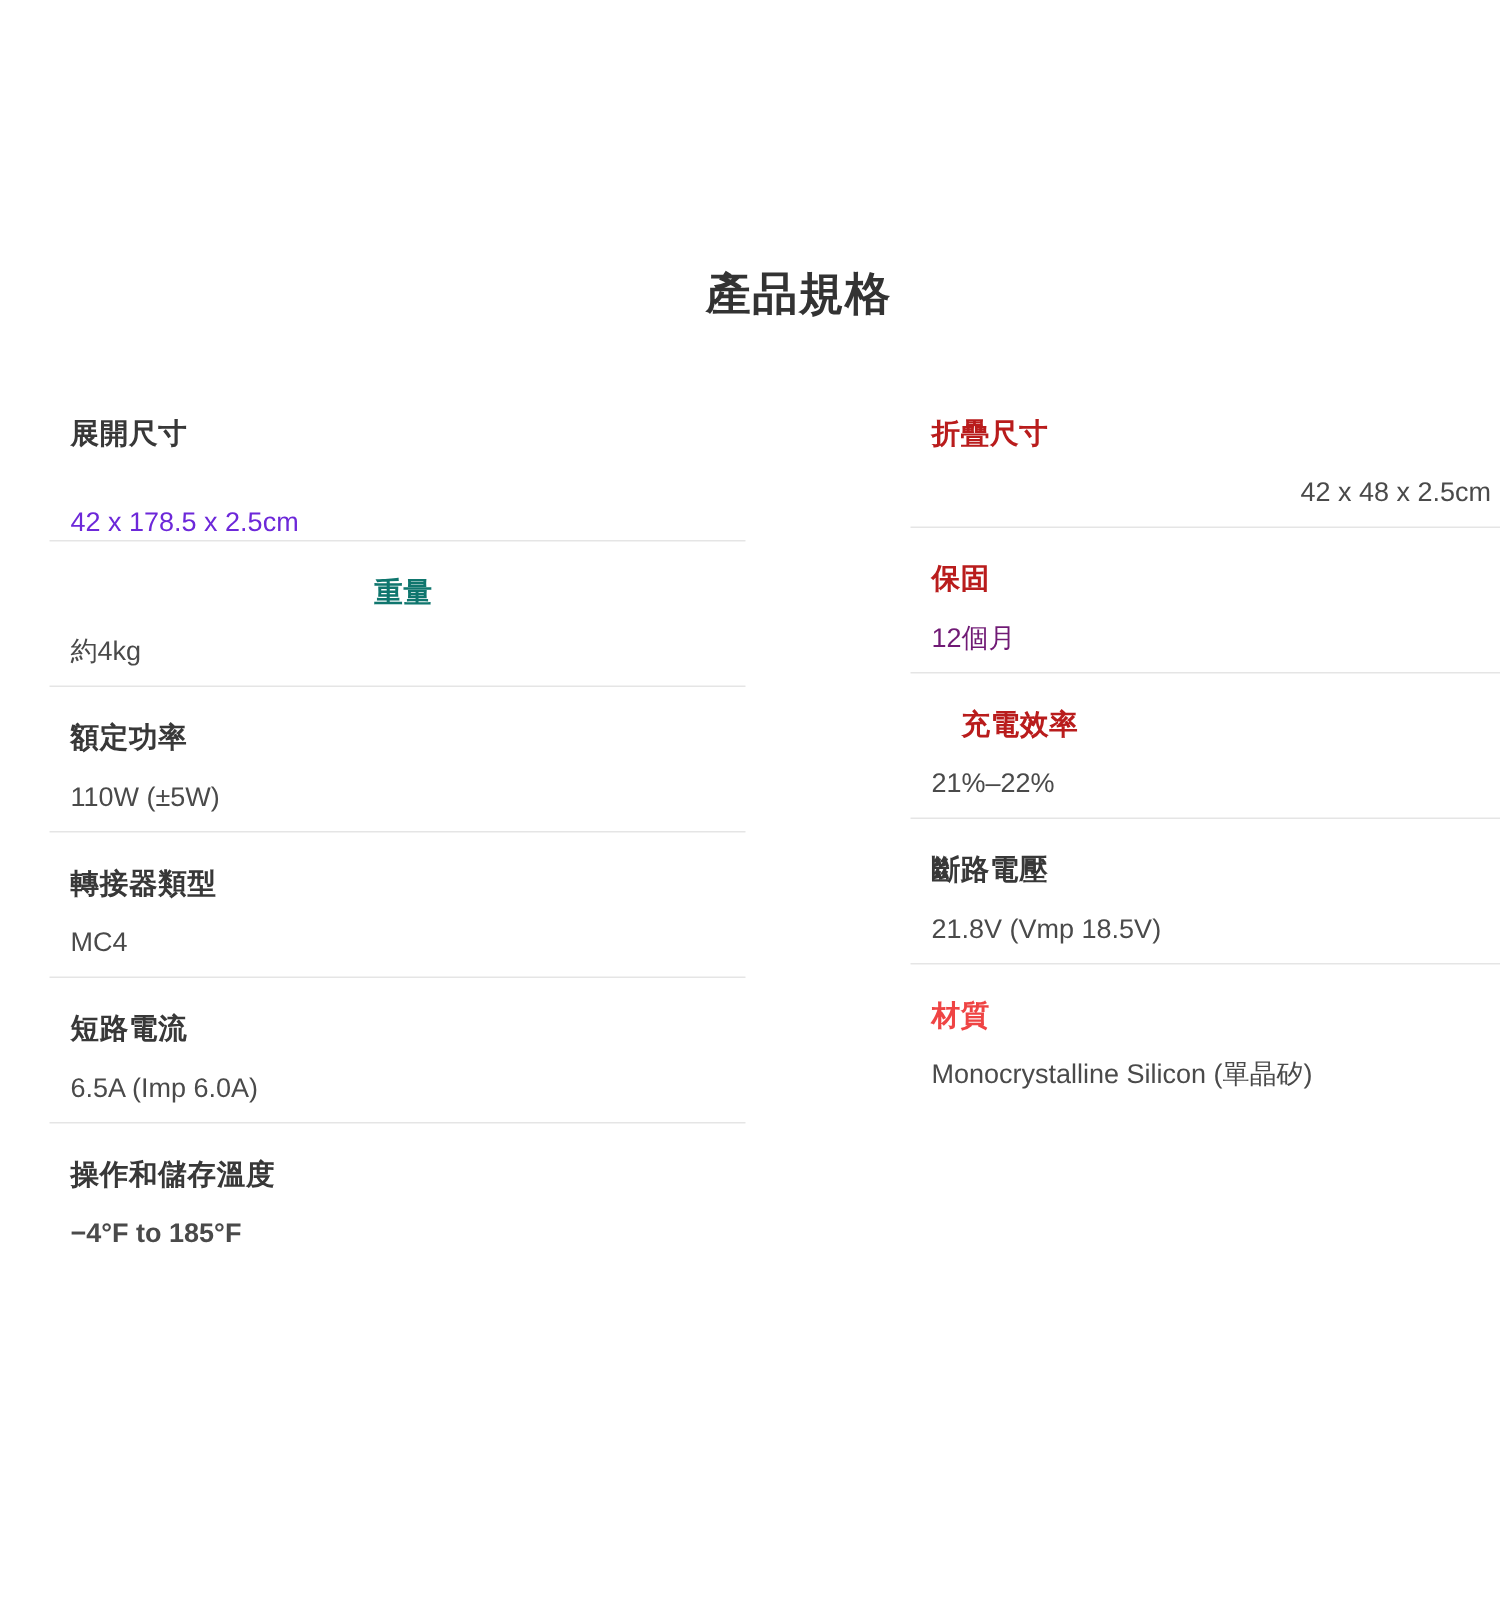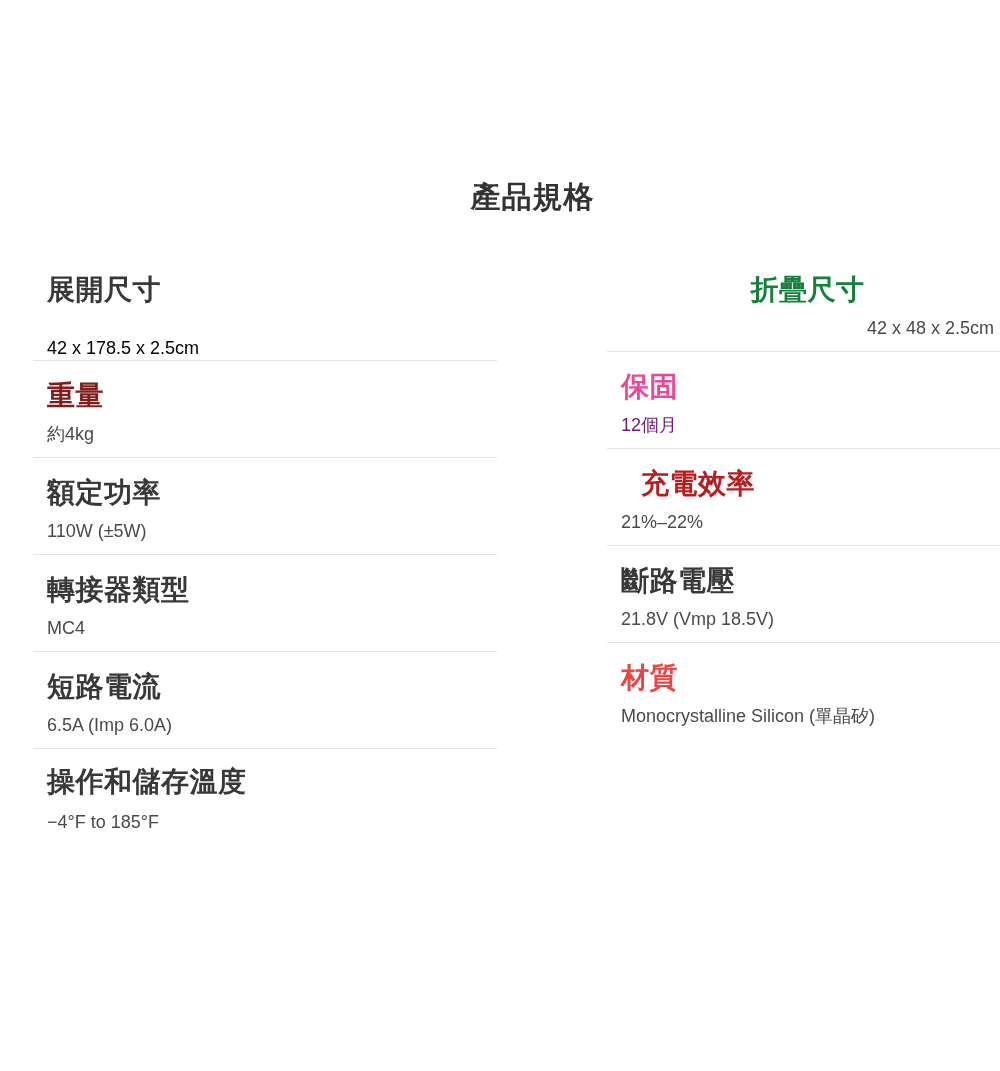--- a/index.html
+++ b/index.html
@@ -53,21 +53,21 @@
   .spec-item {
     box-sizing: border-box;
     min-height: 97px;
     padding: 22px 6px 0 14px;
     border-bottom: 1px solid #e5e5e5;
   }
   .spec-item.last {
     border-bottom: none;
   }
   .spec-label {
-    font-size: 28px;
+    font-size: 19px;
     line-height: 26px;
     font-weight: 700;
     color: #383838;
     letter-spacing: 0.5px;
   }
   .spec-value {
     margin-top: 13px;
     font-size: 18px;
     line-height: 24px;
     font-weight: 400;
@@ -79,51 +79,51 @@
 
 <div class="page">
 
   <div class="title-wrap">
     <h2 class="page-title" style="color: rgb(51, 51, 51);">產品規格</h2>
   </div>
 
   <div class="col col-left">
       <div class="spec-item" style="border-bottom-color: rgb(229, 229, 229);">
         <div class="spec-label" style="color: rgb(56, 56, 56);">展開尺寸</div>
-        <div class="spec-value" style="color: #000000; margin-top: 33px;">42 x 178.5 x 2.5cm</div>
+        <div class="spec-value" style="color: #6d28d9; margin-top: 33px;">42 x 178.5 x 2.5cm</div>
       </div>
       <div class="spec-item" style="border-bottom-color: rgb(229, 229, 229);">
-        <div class="spec-label" style="color: #7f1d1d;">重量</div>
+        <div class="spec-label" style="color: #0f766e; text-align: center;">重量</div>
         <div class="spec-value" style="color: rgb(74, 74, 74);">約4kg</div>
       </div>
       <div class="spec-item" style="border-bottom-color: rgb(229, 229, 229);">
         <div class="spec-label" style="color: rgb(56, 56, 56);">額定功率</div>
         <div class="spec-value" style="color: rgb(74, 74, 74);">110W (±5W)</div>
       </div>
       <div class="spec-item" style="border-bottom-color: rgb(229, 229, 229);">
         <div class="spec-label" style="color: rgb(56, 56, 56);">轉接器類型</div>
         <div class="spec-value" style="color: rgb(74, 74, 74);">MC4</div>
       </div>
       <div class="spec-item" style="border-bottom-color: rgb(229, 229, 229);">
         <div class="spec-label" style="color: rgb(56, 56, 56);">短路電流</div>
         <div class="spec-value" style="color: rgb(74, 74, 74);">6.5A (Imp 6.0A)</div>
       </div>
       <div class="spec-item last">
         <div class="spec-label" style="color: rgb(56, 56, 56); font-family: Liberation Mono, monospace;">操作和儲存溫度</div>
-        <div class="spec-value" style="color: rgb(74, 74, 74);">−4°F to 185°F</div>
+        <div class="spec-value" style="color: rgb(74, 74, 74); font-weight: bold;">−4°F to 185°F</div>
       </div>
     </div>
 
   <div class="col col-right">
       <div class="spec-item" style="border-bottom-color: rgb(229, 229, 229);">
-        <div class="spec-label" style="color: #15803d; text-align: center;">折疊尺寸</div>
+        <div class="spec-label" style="color: #b91c1c;">折疊尺寸</div>
         <div class="spec-value" style="color: rgb(74, 74, 74); text-align: right;">42 x 48 x 2.5cm</div>
       </div>
       <div class="spec-item" style="border-bottom-color: rgb(229, 229, 229);">
-        <div class="spec-label" style="color: #ec4899;">保固</div>
+        <div class="spec-label" style="color: #b91c1c;">保固</div>
         <div class="spec-value" style="color: #701a75;">12個月</div>
       </div>
       <div class="spec-item" style="border-bottom-color: rgb(229, 229, 229);">
         <div class="spec-label" style="color: #b91c1c; margin-left: 20px;">充電效率</div>
         <div class="spec-value" style="color: rgb(74, 74, 74);">21%–22%</div>
       </div>
       <div class="spec-item" style="border-bottom-color: rgb(229, 229, 229);">
         <div class="spec-label" style="color: rgb(56, 56, 56);">斷路電壓</div>
         <div class="spec-value" style="color: rgb(74, 74, 74);">21.8V (Vmp 18.5V)</div>
       </div>

